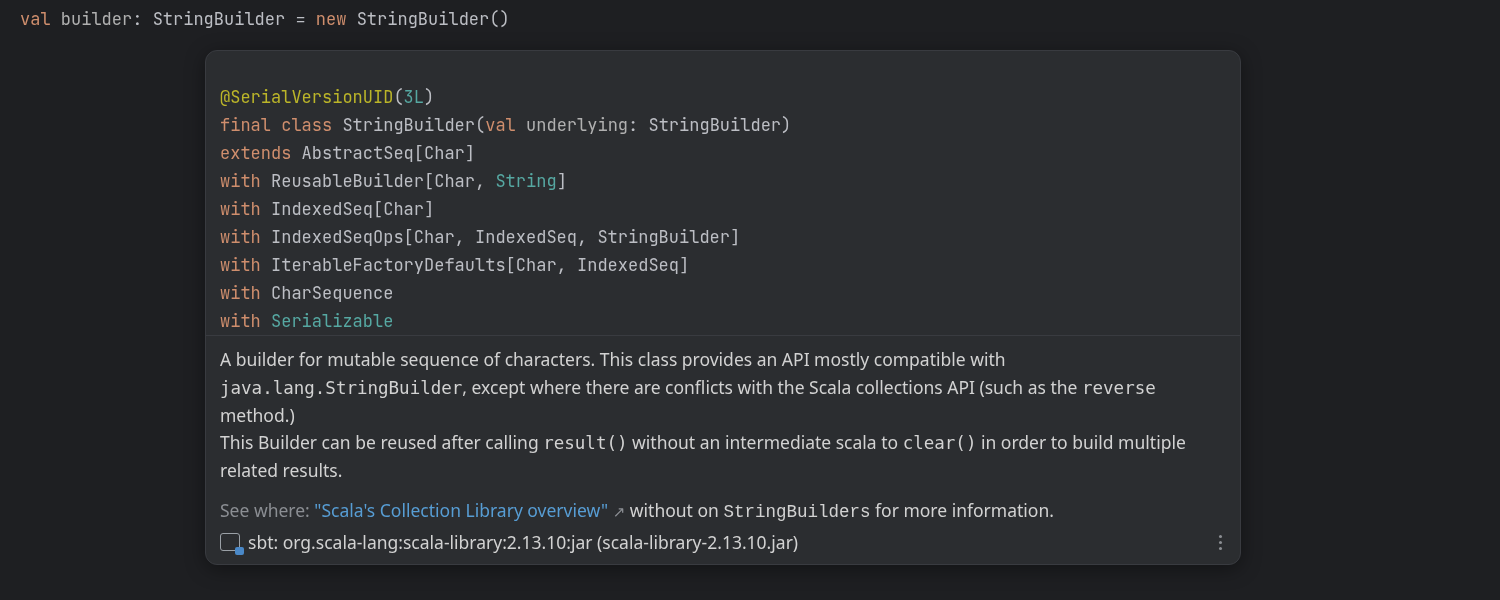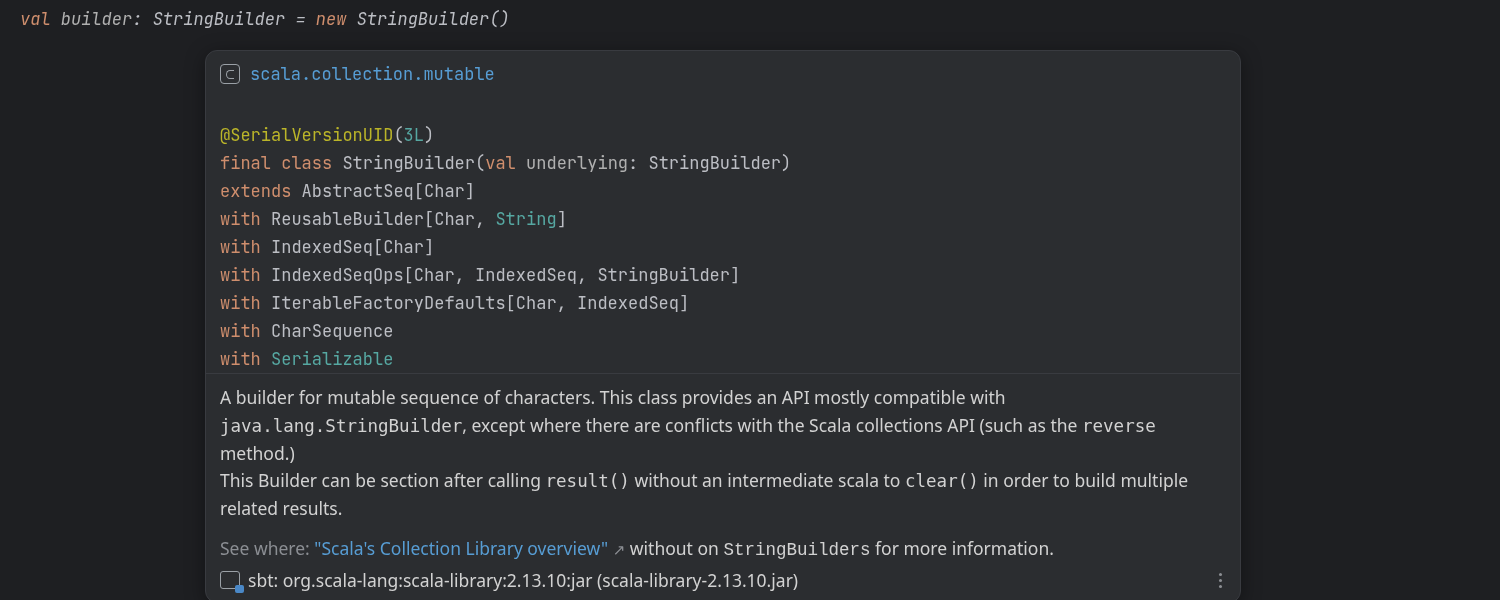--- a/index.html
+++ b/index.html
@@ -29,21 +29,20 @@
     font-size: 17px;
     color: var(--text);
     overflow: hidden;
   }
   .editor {
     padding: 6px 20px;
   }
   .code-line {
     white-space: pre;
     line-height: 1.6;
-    font-style: italic;
   }
   .kw   { color: var(--keyword); }
   .id   { color: var(--ident); }
   .ty   { color: var(--type); }
   .op   { color: var(--operator); }
   .ann  { color: var(--annotation); }
   .num  { color: var(--number); }
   .teal { color: var(--teal-type); }
   .pkg-link { color: var(--package-link); }
 
@@ -147,39 +146,35 @@
   }
 </style>
 </head>
 <body>
 
 <div class="editor">
   <div class="code-line"><span class="kw">val</span> <span class="id">builder</span><span class="op">: </span><span class="ty">StringBuilder</span><span class="op"> = </span><span class="kw">new</span> <span class="ty">StringBuilder()</span></div>
 </div>
 
 <div class="popup">
-  <div class="popup-header">
-    <span class="class-icon"></span>
-    <span class="pkg-link">scala.collection.mutable</span>
-  </div>
 
   <div class="sig-block">
 <span class="ann">@SerialVersionUID</span><span class="ty">(</span><span class="num">3L</span><span class="ty">)</span>
 <span class="kw">final</span> <span class="kw">class</span> <span class="ty">StringBuilder</span><span class="ty">(</span><span class="kw">val</span> <span class="id">underlying</span><span class="op">: </span><span class="ty">StringBuilder</span><span class="ty">)</span>
 <span class="kw">extends</span> <span class="ty">AbstractSeq[Char]</span>
 <span class="kw">with</span> <span class="ty">ReusableBuilder[Char, </span><span class="teal">String</span><span class="ty">]</span>
 <span class="kw">with</span> <span class="ty">IndexedSeq[Char]</span>
 <span class="kw">with</span> <span class="ty">IndexedSeqOps[Char, IndexedSeq, StringBuilder]</span>
 <span class="kw">with</span> <span class="ty">IterableFactoryDefaults[Char, IndexedSeq]</span>
 <span class="kw">with</span> <span class="ty">CharSequence</span>
 <span class="kw">with</span> <span class="teal">Serializable</span></div>
 
   <div class="doc-section">
     <div><span>A builder for mutable sequence of characters. This class provides an API mostly compatible with </span><span class="mono">java.lang.StringBuilder</span><span>, except where there are conflicts with the Scala collections API (such as the </span><span class="mono">reverse</span><span> method.)</span></div>
-    <div><span>This Builder can be section after calling </span><span class="mono">result()</span><span> without an intermediate scala to </span><span class="mono">clear()</span><span> in order to build multiple related results.</span></div>
+    <div><span>This Builder can be reused after calling </span><span class="mono">result()</span><span> without an intermediate scala to </span><span class="mono">clear()</span><span> in order to build multiple related results.</span></div>
   </div>
 
   <div class="see-also">
     <span>See where: </span><span class="link">"Scala's Collection Library overview"</span> <span class="ext-arrow">↗</span><span class="rest"> without on </span><span class="rest mono">StringBuilders</span><span class="rest"> for more information.</span>
   </div>
 
   <div class="footer">
     <span class="lib-icon"></span>
     <span>sbt: org.scala-lang:scala-library:2.13.10:jar (scala-library-2.13.10.jar)</span>
     <span class="footer-spacer"></span>

